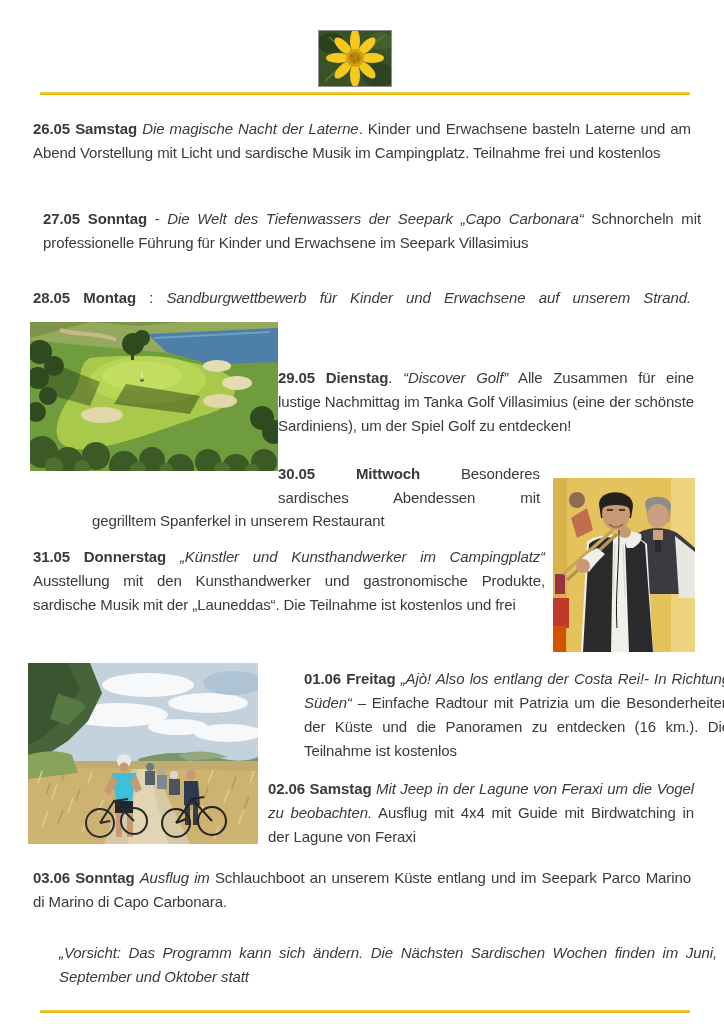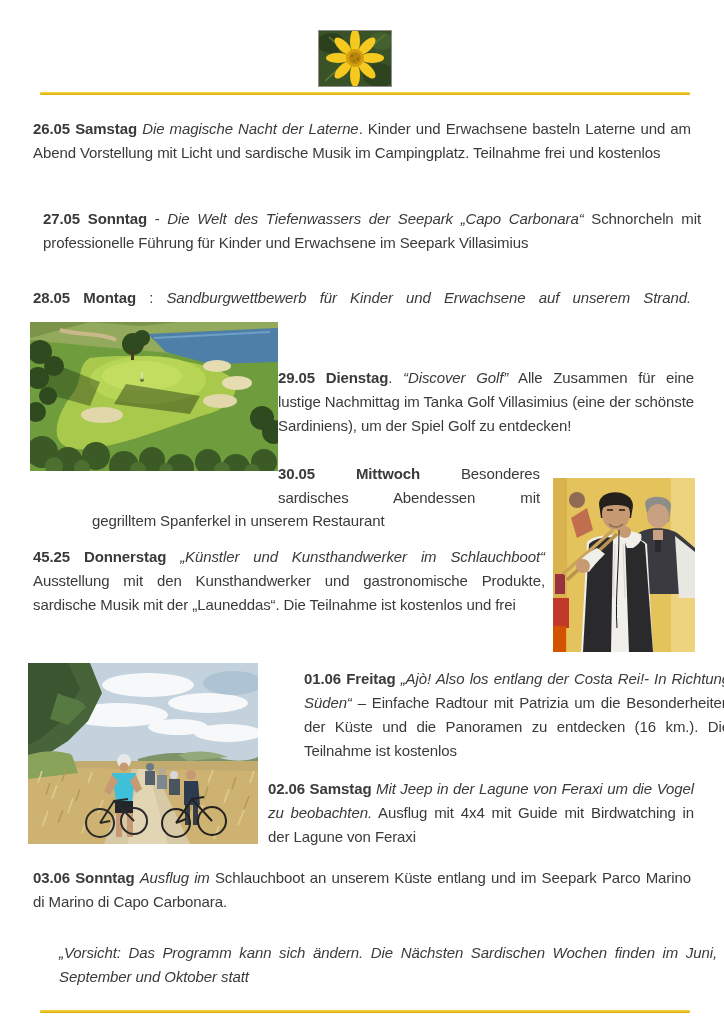--- a/index.html
+++ b/index.html
@@ -125,23 +125,23 @@
 
   <div class="para jall" style="left:278px;top:462px;width:262px;">
     <span class="b">30.05 Mittwoch</span><span> Besonderes sardisches Abendessen mit</span>
   </div>
 
   <div class="para" style="left:49px;top:509px;width:520px;margin-left:43px;">
     <span>gegrilltem Spanferkel in unserem Restaurant</span>
   </div>
 
   <div class="para" style="left:33px;top:545px;width:512px;">
-    <span class="b">45.25 Donnerstag</span>
-    <span> </span>
-    <span class="i">„Künstler und Kunsthandwerker im Schlauchboot“</span><span> Ausstellung mit den Kunsthandwerker und gastronomische Produkte, sardische Musik mit der „Launeddas“. Die Teilnahme ist kostenlos und frei</span>
+    <span class="b">31.05 Donnerstag</span>
+    <span> </span>
+    <span class="i">„Künstler und Kunsthandwerker im Campingplatz“</span><span> Ausstellung mit den Kunsthandwerker und gastronomische Produkte, sardische Musik mit der „Launeddas“. Die Teilnahme ist kostenlos und frei</span>
   </div>
 
   <div class="photo" style="left:553px;top:478px;width:142px;height:174px;">
     <svg width="142" height="174" viewBox="0 0 142 174">
       <rect width="142" height="174" fill="#e5c35c"></rect>
       <rect x="118" width="24" height="174" fill="#eed37e"></rect>
       <rect x="0" width="14" height="174" fill="#d8b34e"></rect>
       <g>
         <rect x="0" y="120" width="16" height="30" fill="#c0392b"></rect>
         <rect x="0" y="148" width="13" height="26" fill="#d35400"></rect>

